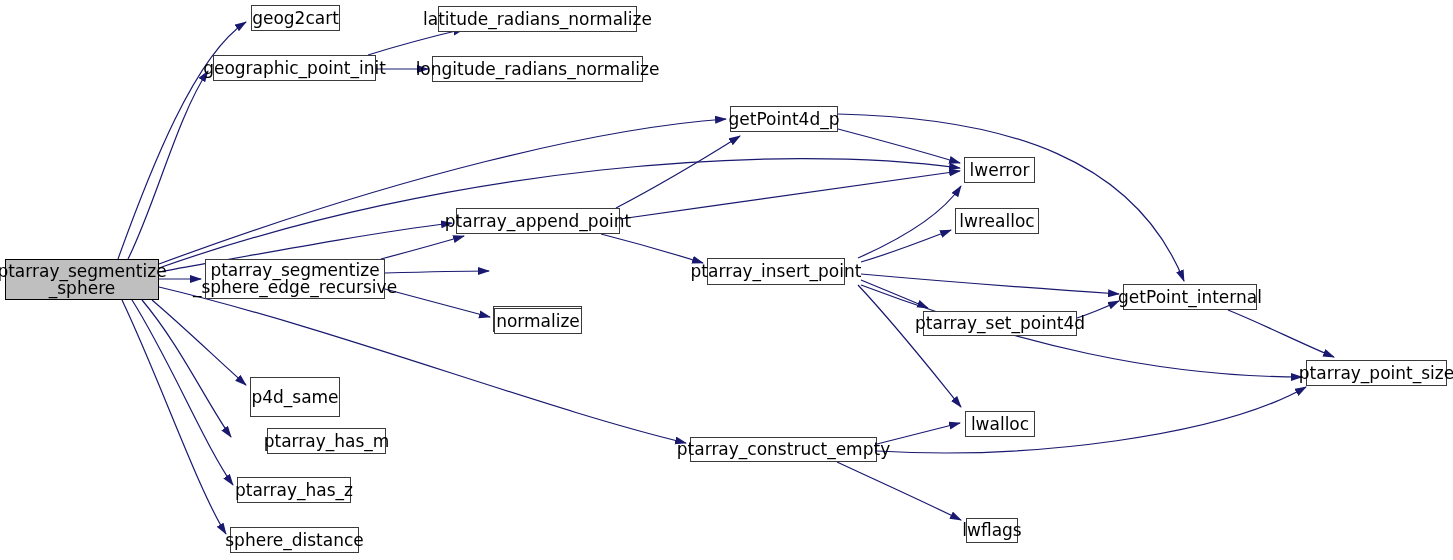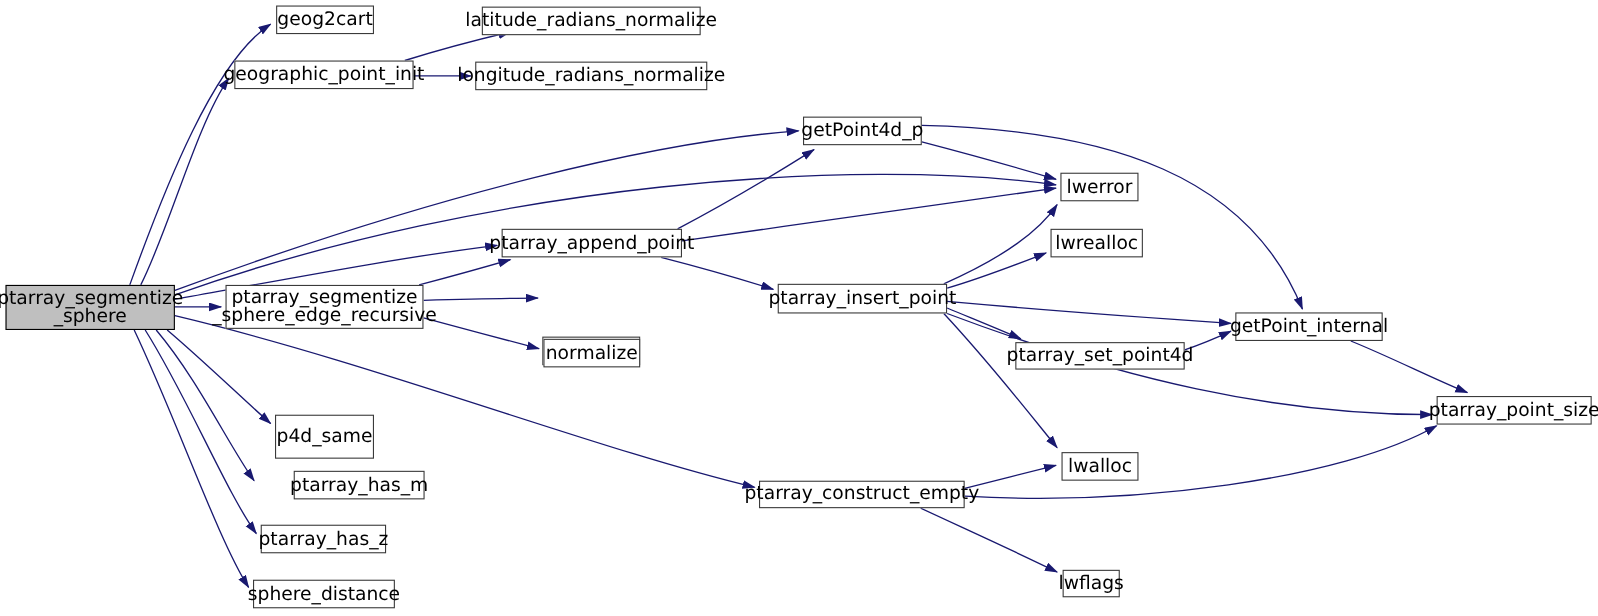--- a/index.html
+++ b/index.html
@@ -83,21 +83,21 @@
       <div class="node" title="geog2cart" style="left: 251px; top: 5px; width: 89px; height: 26px;">geog2cart</div>
       <div class="node" title="geographic_point_init" style="left: 213px; top: 55px; width: 163px; height: 26px;">geographic_point_init</div>
       <div class="node" title="latitude_radians_normalize" style="left: 438px; top: 6px; width: 199px; height: 26px;">latitude_radians_normalize</div>
       <div class="node" title="longitude_radians_normalize" style="left: 432px; top: 56px; width: 211px; height: 26px;">longitude_radians_normalize</div>
       <div class="node" title="getPoint4d_p" style="left: 730px; top: 106px; width: 108px; height: 26px;">getPoint4d_p</div>
       <div class="node" title="lwerror" style="left: 964px; top: 157px; width: 71px; height: 26px;">lwerror</div>
       <div class="node" title="lwrealloc" style="left: 955px; top: 208px; width: 84px; height: 26px;">lwrealloc</div>
       <div class="node" title="getPoint_internal" style="left: 1123px; top: 284px; width: 134px; height: 26px;">getPoint_internal</div>
       <div class="node" title="ptarray_point_size" style="left: 1306px; top: 360px; width: 141px; height: 26px;">ptarray_point_size</div>
       <div class="node" title="ptarray_append_point" style="left: 456px; top: 208px; width: 164px; height: 26px;">ptarray_append_point</div>
-      <div class="node" title="ptarray_insert_point" style="left: 707px; top: 258px; width: 154px; height: 27px;">ptarray_insert_point</div>
+      <div class="node" title="ptarray_insert_point" style="left: 707px; top: 258px; width: 138px; height: 27px;">ptarray_insert_point</div>
       <div class="node" title="ptarray_set_point4d" style="left: 923px; top: 311px; width: 154px; height: 25px;">ptarray_set_point4d</div>
       <div class="node" title="ptarray_segmentize_sphere_edge_recursive" style="left: 205px; top: 259px; width: 180px; height: 40px;">ptarray_segmentize
 _sphere_edge_recursive</div>
       <div class="node" title="cart2geog" style="left: 493px; top: 258px; width: 89px; height: 26px; margin-top: 48px;">cart2geog</div>
       <div class="node" title="normalize" style="left: 494px; top: 308px; width: 88px; height: 26px;">normalize</div>
       <div class="node" title="p4d_same" style="left: 250px; top: 377px; width: 90px; height: 40px;">p4d_same</div>
       <div class="node" title="ptarray_has_m" style="left: 235px; top: 428px; width: 119px; height: 26px; margin-left: 32px;">ptarray_has_m</div>
       <div class="node" title="ptarray_has_z" style="left: 237px; top: 477px; width: 114px; height: 26px;">ptarray_has_z</div>
       <div class="node" title="sphere_distance" style="left: 230px; top: 527px; width: 129px; height: 26px;">sphere_distance</div>
       <div class="node" title="ptarray_construct_empty" style="left: 690px; top: 437px; width: 187px; height: 25px;">ptarray_construct_empty</div>

